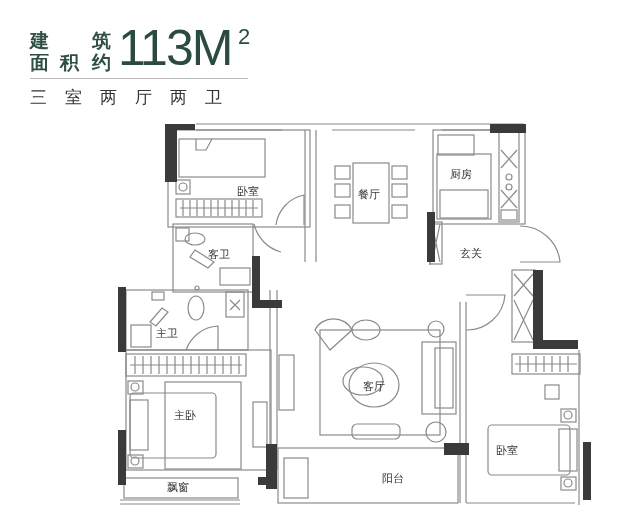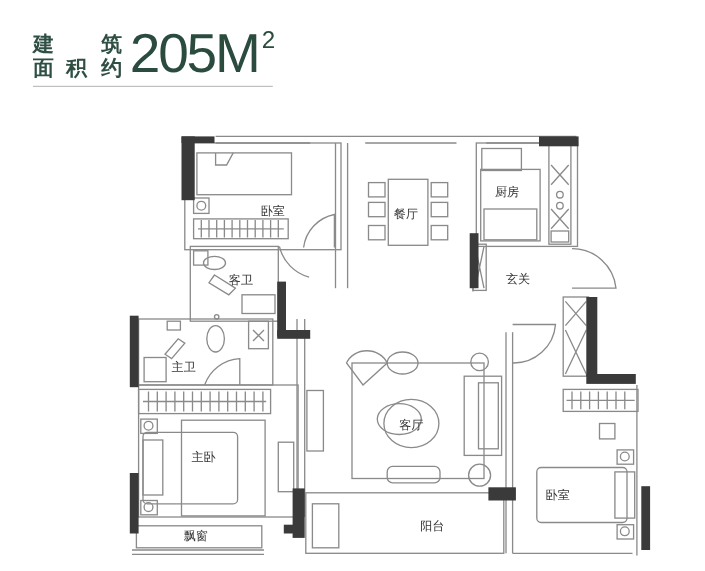--- a/index.html
+++ b/index.html
@@ -15,23 +15,24 @@
 </style>
 </head>
 <body>
 
 <div class="header">
   <span class="lbl-small" style="left:30px;top:30px;">建</span>
   <span class="lbl-small" style="left:92px;top:30px;">筑</span>
   <span class="lbl-small" style="left:30px;top:52px;">面</span>
   <span class="lbl-small" style="left:60px;top:52px;">积</span>
   <span class="lbl-small" style="left:92px;top:52px;">约</span>
-  <span class="area-num"><span>205</span><span>M</span></span>
+  <span class="area-num"><span>113</span><span>M</span></span>
   <span class="area-sup">2</span>
   <div class="rule"></div>
+  <div class="subtitle">三室两厅两卫</div>
 </div>
 
 <svg class="plan" width="641" height="519" viewBox="0 0 641 519">
   <g fill="none" stroke="#8a8a8a" stroke-width="1.2">
 
     <line x1="196" y1="124" x2="524" y2="124"></line>
     <line x1="196" y1="130" x2="282" y2="130"></line>
     <line x1="332" y1="130" x2="415" y2="130"></line>
     <line x1="442" y1="130" x2="490" y2="130"></line>
 

